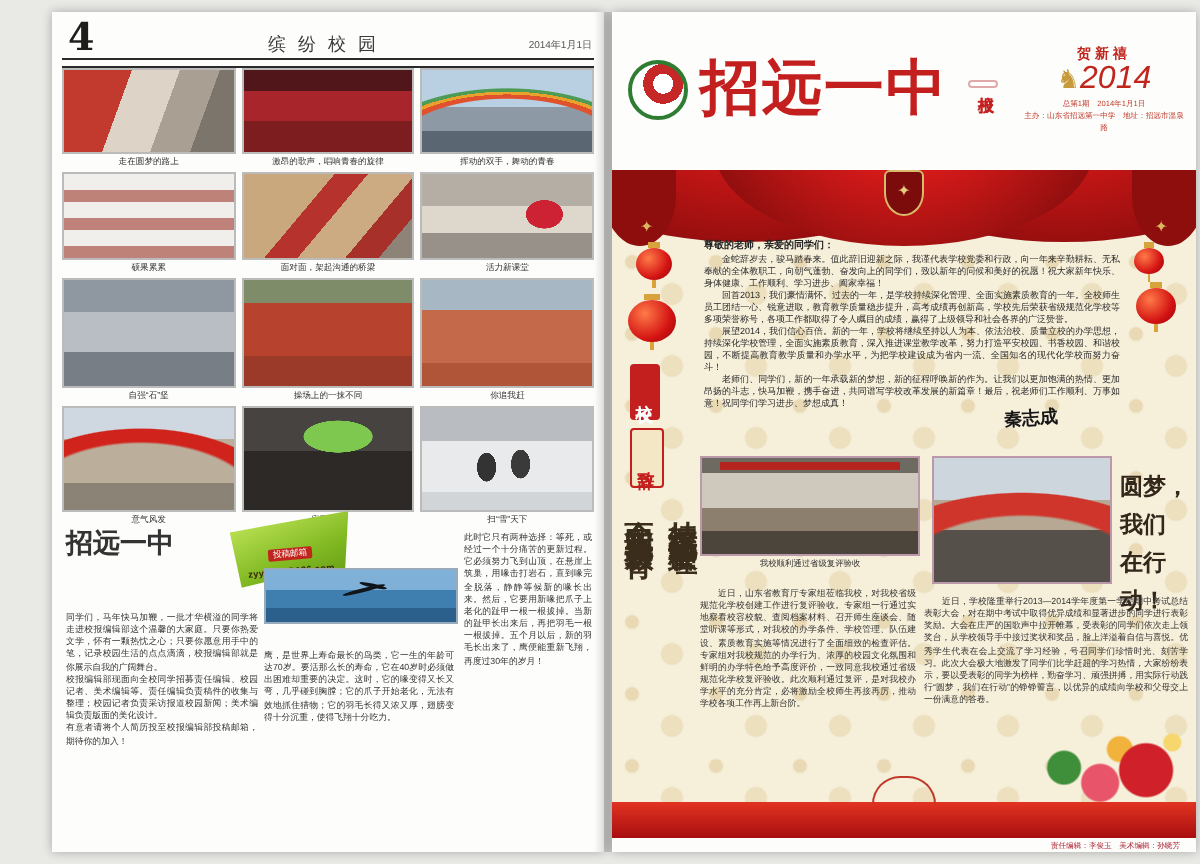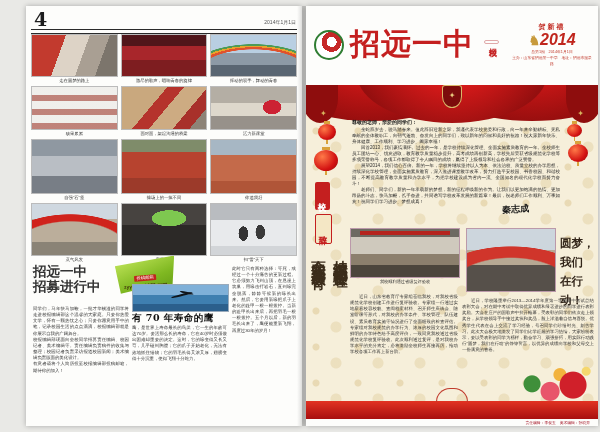--- a/index.html
+++ b/index.html
@@ -63,21 +63,21 @@
 
   
   .logo{position:absolute;left:8px;top:24px;width:26px;height:26px;border-radius:50%;
         border:2px solid #2f7d32;background:radial-gradient(circle at 60% 38%,#fff 0 5px,#c62828 5px 10px,#fff 10px)}
   .schoolname{position:absolute;left:44px;top:18px;font-size:30px;font-weight:bold;color:#c41f1f;
               font-family:"DejaVu Serif",serif;letter-spacing:1px}
   .paperlabel{position:absolute;left:178px;top:34px;writing-mode:vertical-rl;font-size:8px;
               font-weight:bold;color:#c41f1f;border:.6px solid #e0a9a9;padding:1px;border-radius:2px}
   .horse{position:absolute;right:5px;top:16px;width:82px;text-align:center}
   .greet{font-size:7px;color:#c0261d;font-weight:bold;letter-spacing:2px}
-  .year{font-size:16px;font-weight:bold;font-style:italic;color:#c0261d;line-height:1}
+  .year{font-size:16px;font-weight:normal;font-style:italic;color:#c0261d;line-height:1}
   .knight{color:#c79a3b;font-style:normal;font-size:13px}
   .issue{font-size:3.8px;color:#c0392b;line-height:1.6;margin-top:1px}
   .band{position:absolute;left:0;right:0;top:64px;height:15px;
         background:linear-gradient(180deg,#ef4434,#c01010 65%,#90090c);
         display:flex;align-items:center;justify-content:center}
   .bandtext{color:#f7d98b;font-size:8px;font-weight:bold;letter-spacing:3px}
   .cream{position:absolute;left:0;right:0;top:79px;height:316px;background-color:#f6efda;
          background-image:radial-gradient(circle at 10px 10px,rgba(201,168,94,.30) 3px,rgba(0,0,0,0) 4px),
                           radial-gradient(circle at 30px 26px,rgba(201,168,94,.22) 5px,rgba(0,0,0,0) 6px);
          background-size:42px 36px}
@@ -138,20 +138,21 @@
                 radial-gradient(circle at 56% 30%,#f2b33d 0 6px,rgba(0,0,0,0) 7px),
                 radial-gradient(circle at 22% 52%,#3f8f3a 0 8px,rgba(0,0,0,0) 9px),
                 radial-gradient(circle at 88% 22%,#f5d76e 0 4px,rgba(0,0,0,0) 5px)}
   .credits{position:absolute;right:8px;top:414px;font-size:3.8px;color:#a23}
 </style>
 </head>
 <body>
 
 <div class="page" id="pageL">
   <div class="pgno">4</div>
+  <div class="htitle">缤纷校园</div>
   <div class="hdate">2014年1月1日</div>
   <div class="hrule"></div>
 
   <div class="grid">
     <div class="prow">
       <div class="cell">
           <div class="ph h43 phr1c1"></div>
           <div class="cap">走在圆梦的路上</div>
         </div>
       <div class="cell">
@@ -202,35 +203,33 @@
         </div>
       <div class="cell">
           <div class="ph h53 phr4c3"></div>
           <div class="cap">扫“雪”天下</div>
         </div>
     </div>
   </div>
 
   <div class="rtitle">
     <div>招远一中</div>
-    <div>招募进行中</div>
   </div>
   <div class="greenmail"></div>
   <div class="mailwrap">
     <span class="maillabel">投稿邮箱</span>
     <div class="mailaddr">zyyz_xb@126.com</div>
   </div>
   <div class="smalltxt prelines recruitBody">同学们，马年快马加鞭，一批才华横溢的同学将走进校报编辑部这个温馨的大家庭。只要你热爱文学，怀有一颗热忱之心；只要你愿意用手中的笔，记录校园生活的点点滴滴，校报编辑部就是你展示自我的广阔舞台。
 校报编辑部现面向全校同学招募责任编辑、校园记者、美术编辑等。责任编辑负责稿件的收集与整理；校园记者负责采访报道校园新闻；美术编辑负责版面的美化设计。
 有意者请将个人简历投至校报编辑部投稿邮箱，期待你的加入！</div>
 
   <div class="eaglePhoto">
       <i></i>
     </div>
-  <div class="eagleTitle">有 70 年寿命的鹰</div>
   <div class="smalltxt eagleB1">鹰，是世界上寿命最长的鸟类，它一生的年龄可达70岁。要活那么长的寿命，它在40岁时必须做出困难却重要的决定。这时，它的喙变得又长又弯，几乎碰到胸膛；它的爪子开始老化，无法有效地抓住猎物；它的羽毛长得又浓又厚，翅膀变得十分沉重，使得飞翔十分吃力。</div>
   <div class="smalltxt eagleB2">此时它只有两种选择：等死，或经过一个十分痛苦的更新过程。它必须努力飞到山顶，在悬崖上筑巢，用喙击打岩石，直到喙完全脱落，静静等候新的喙长出来。然后，它要用新喙把爪子上老化的趾甲一根一根拔掉。当新的趾甲长出来后，再把羽毛一根一根拔掉。五个月以后，新的羽毛长出来了，鹰便能重新飞翔，再度过30年的岁月！</div>
 </div>
 
 <div id="fold"></div>
 
 <div class="page" id="pageR">
   <div class="logo"></div>
   <div class="schoolname">招远一中</div>
   <div class="paperlabel">校报</div>

